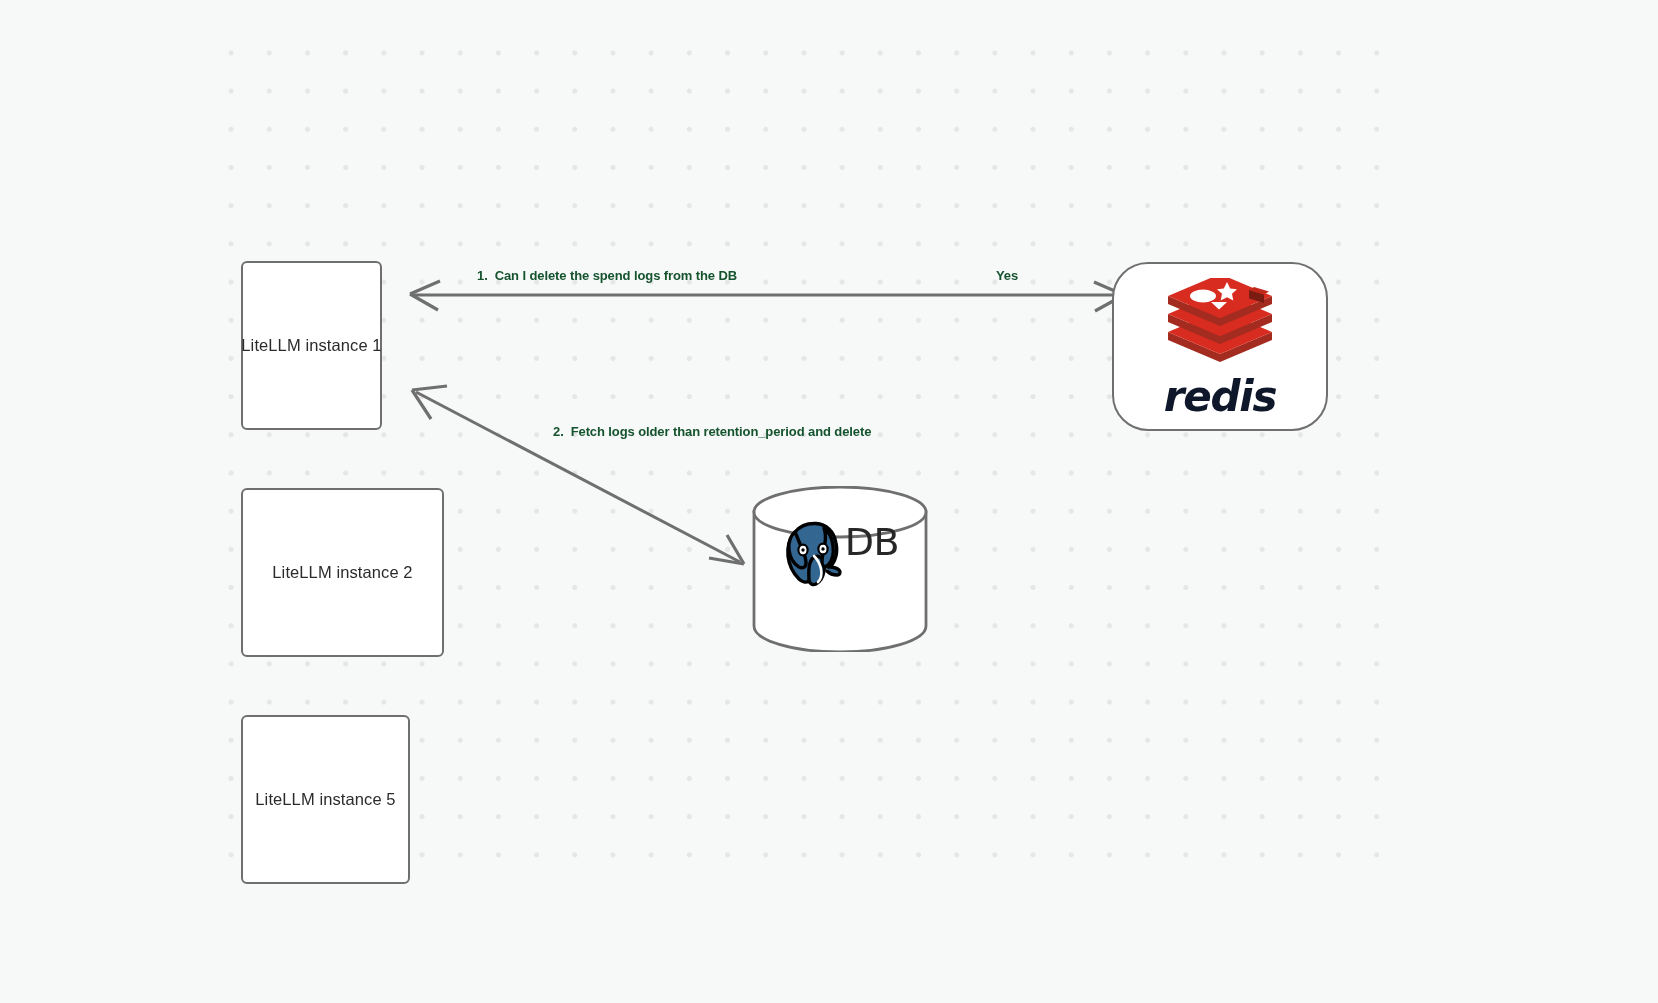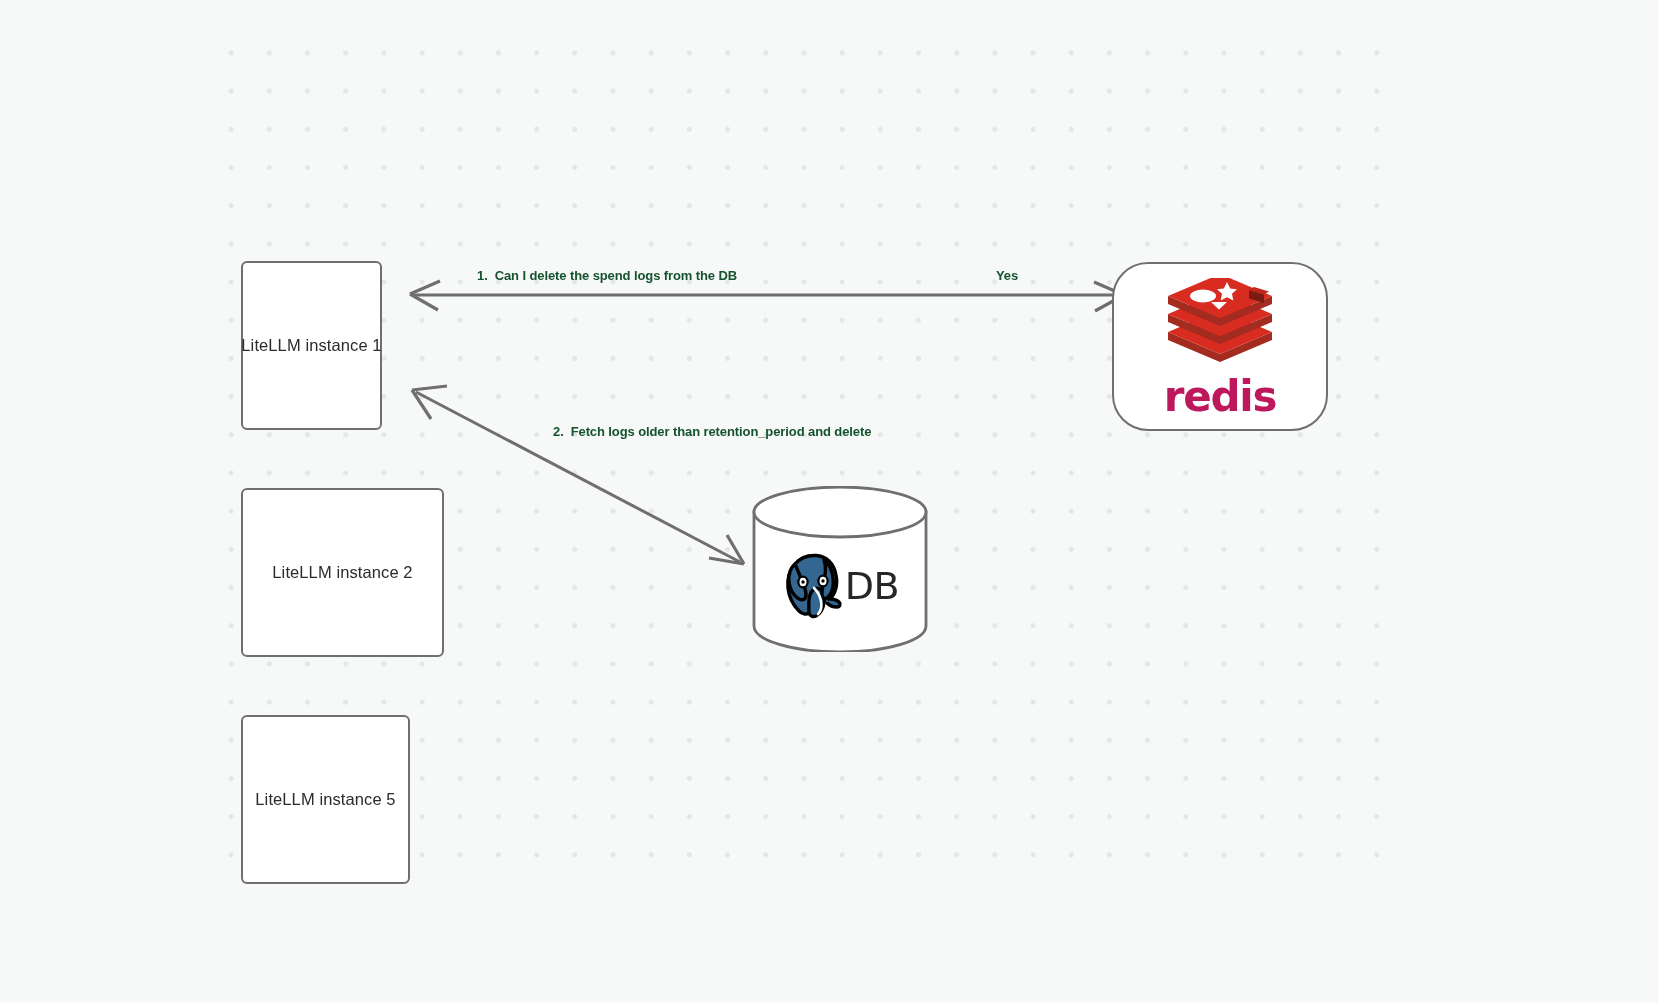--- a/index.html
+++ b/index.html
@@ -75,41 +75,42 @@
   #redis-logo-wrap {
     display: flex;
     flex-direction: column;
     align-items: center;
     margin-top: 2px;
   }
   #redis-wordmark {
     font-family: "DejaVu Sans", sans-serif;
     font-size: 42px;
     font-weight: 700;
-    color: #be185d;
+    color: #0f172a;
     letter-spacing: -1.2px;
     line-height: 1;
     margin-top: 12px;
+    font-style: italic;
   }
 
   
   #db-node {
     position: absolute;
     left: 752px;
     top: 486px;
     width: 176px;
     height: 166px;
   }
   #db-contents {
     position: absolute;
     left: 0; top: 0;
     width: 176px;
     height: 166px;
     display: flex;
-    align-items: center;
+    align-items: flex-start;
     justify-content: center;
     padding-top: 34px;
     box-sizing: border-box;
   }
   #db-label {
     font-family: "DejaVu Sans", sans-serif;
     font-size: 38px;
     font-weight: 400;
     color: #272727;
     letter-spacing: -0.5px;

